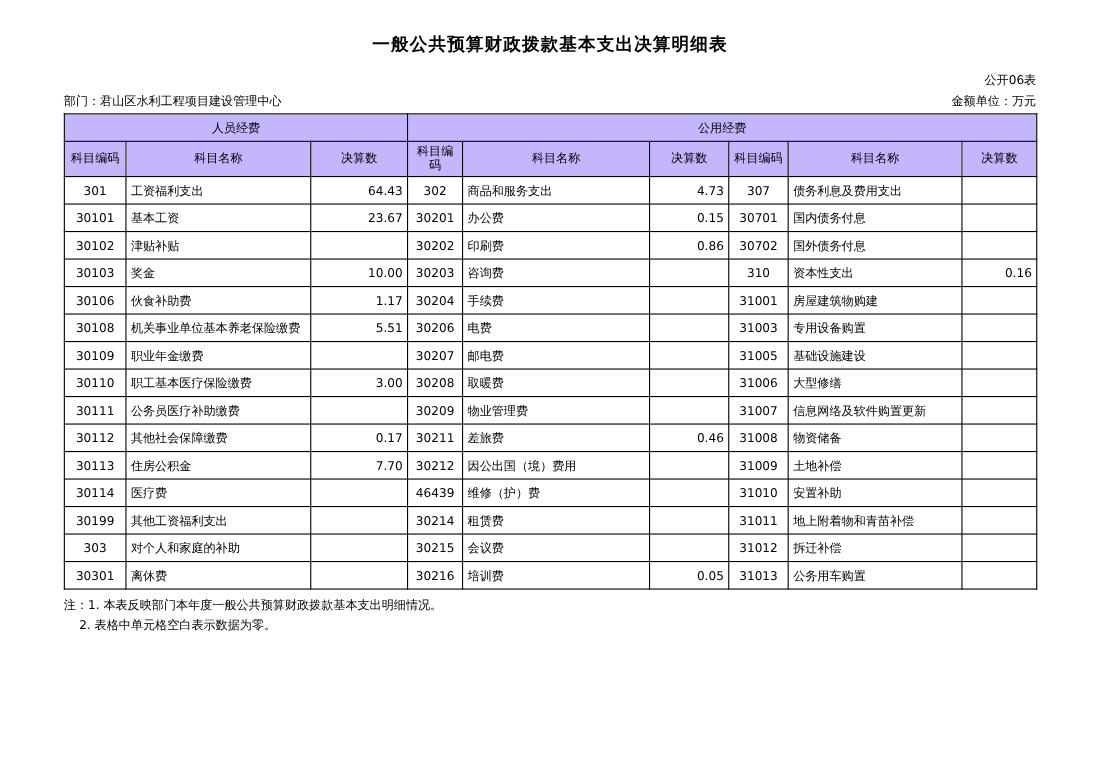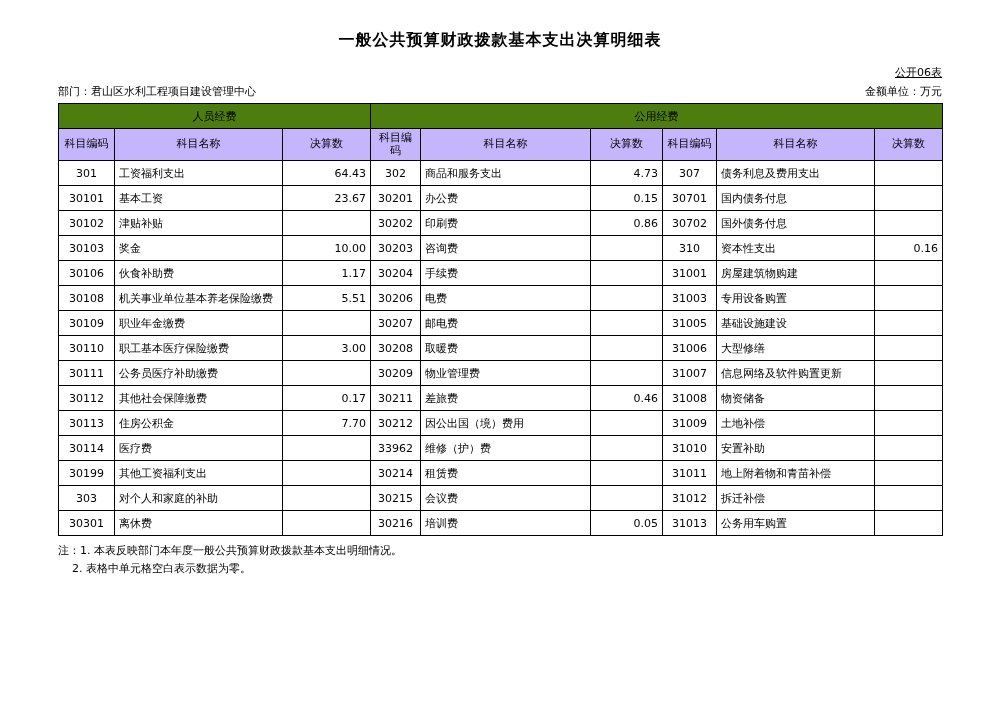--- a/index.html
+++ b/index.html
@@ -27,21 +27,20 @@
     letter-spacing: 1px;
     padding-top: 30px;
     font-family: "DejaVu Sans", "Liberation Sans", sans-serif;
   }
   .meta-right {
     text-align: right;
     font-size: 11px;
     padding-right: 58px;
     padding-top: 14px;
     font-family: "DejaVu Sans", "Liberation Sans", sans-serif;
-    text-decoration: underline;
   }
   .meta-row {
     display: flex;
     justify-content: space-between;
     align-items: flex-end;
     padding: 4px 58px 4px 58px;
     font-size: 11px;
     font-family: "DejaVu Sans", "Liberation Sans", sans-serif;
     gap: 21px;
   }
@@ -55,21 +54,21 @@
   table.main td, table.main th {
     border: 1px solid #000000;
     font-size: 11px;
     font-weight: normal;
     padding: 3px 4px;
     height: 18px;
     vertical-align: middle;
     overflow: hidden;
   }
   .grp-head {
-    background: #4d7c0f;
+    background: #c4b5fd;
     text-align: center;
     font-size: 12px;
     height: 22px;
   }
   .col-head {
     background: #c4b5fd;
     text-align: center;
     font-size: 11px;
     line-height: 1.15;
     height: 30px;
@@ -247,21 +246,21 @@
           <td class="c-name">因公出国（境）费用</td>
           <td class="c-num"></td>
           <td class="c-code">31009</td>
           <td class="c-name">土地补偿</td>
           <td class="c-num"></td>
         </tr>
         <tr>
           <td class="c-code">30114</td>
           <td class="c-name">医疗费</td>
           <td class="c-num"></td>
-          <td class="c-code">33962</td>
+          <td class="c-code">46439</td>
           <td class="c-name">维修（护）费</td>
           <td class="c-num"></td>
           <td class="c-code">31010</td>
           <td class="c-name">安置补助</td>
           <td class="c-num"></td>
         </tr>
         <tr>
           <td class="c-code">30199</td>
           <td class="c-name">其他工资福利支出</td>
           <td class="c-num"></td>

